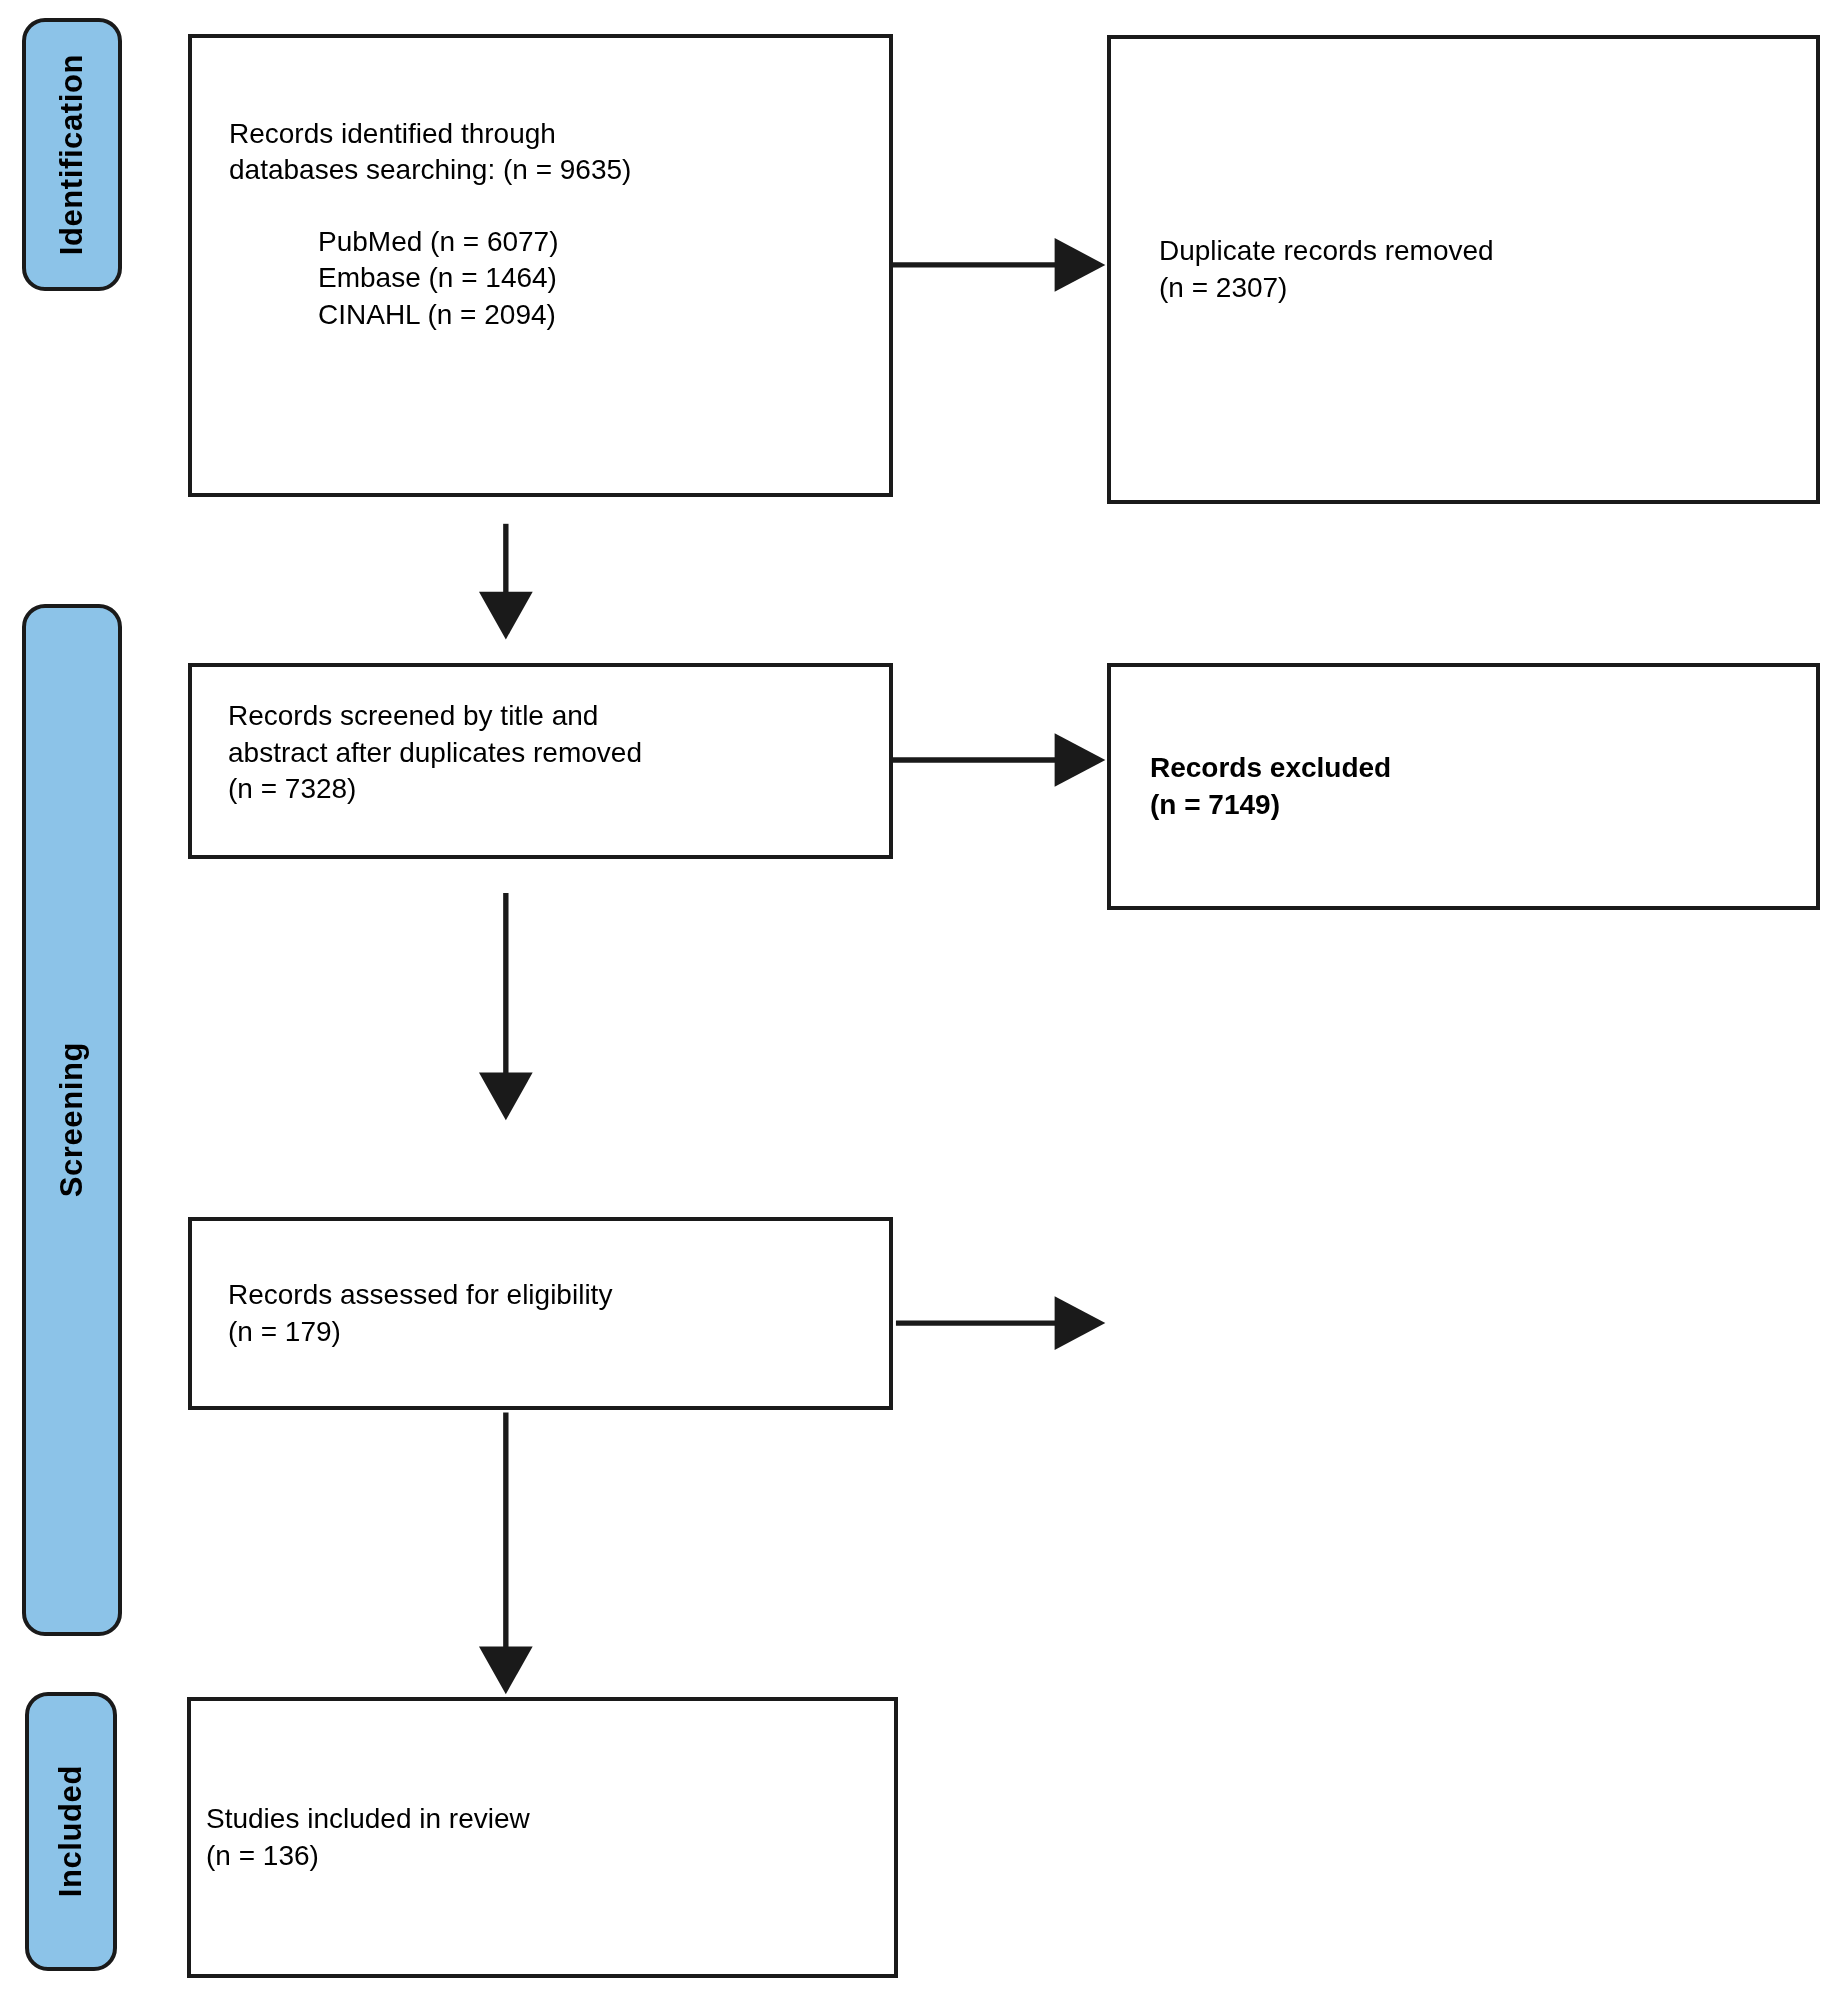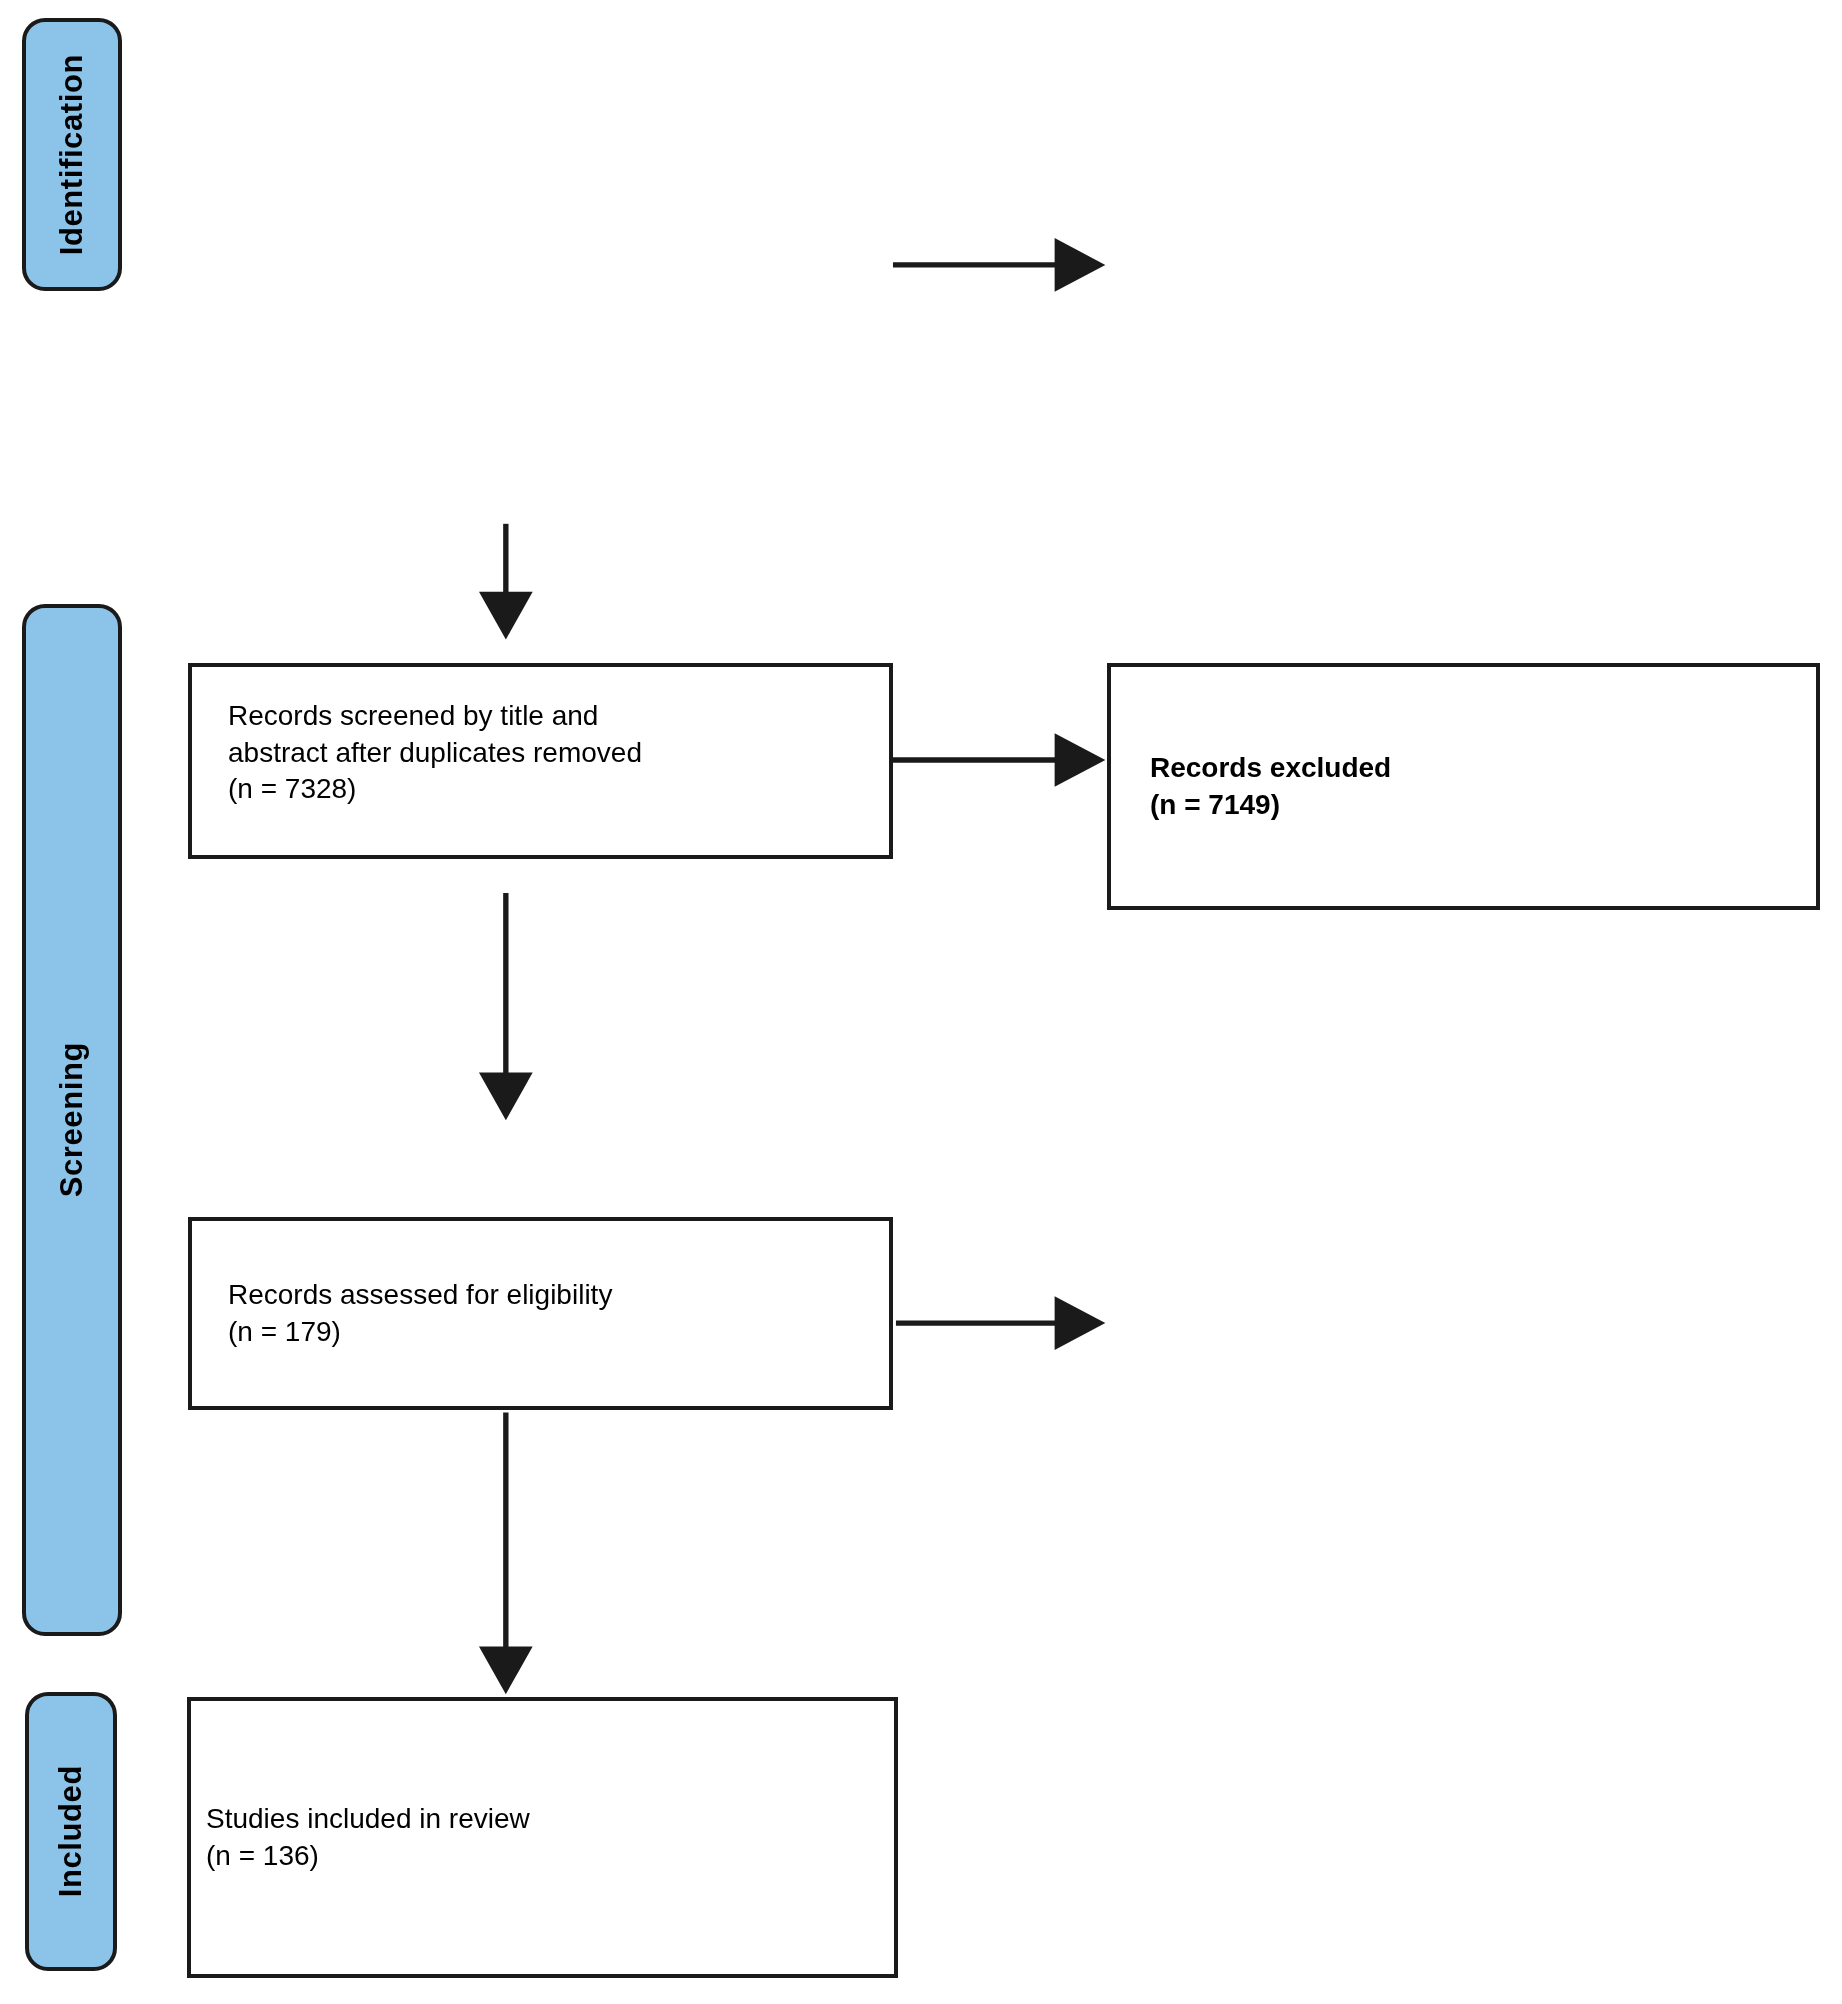--- a/index.html
+++ b/index.html
@@ -120,21 +120,32 @@
   <div class="stage stage-identification">
     <span class="stage-text">Identification</span>
   </div>
   <div class="stage stage-screening">
     <span class="stage-text">Screening</span>
   </div>
   <div class="stage stage-included">
     <span class="stage-text">Included</span>
   </div>
 
+  <div class="fbox box-identified">
+    <div class="pre">Records identified through
+databases searching: (n = 9635)</div>
+    <div class="pre sources">PubMed (n = 6077)
+Embase (n = 1464)
+CINAHL (n = 2094)</div>
+  </div>
 
+  <div class="fbox center box-duplicates">
+    <div class="pre">Duplicate records removed
+(n = 2307)</div>
+  </div>
 
   <div class="fbox center box-screened">
     <div class="pre">Records screened by title and
 abstract after duplicates removed
 (n = 7328)</div>
   </div>
 
   <div class="fbox center box-excluded">
     <div class="pre">Records excluded
 (n = 7149)</div>

